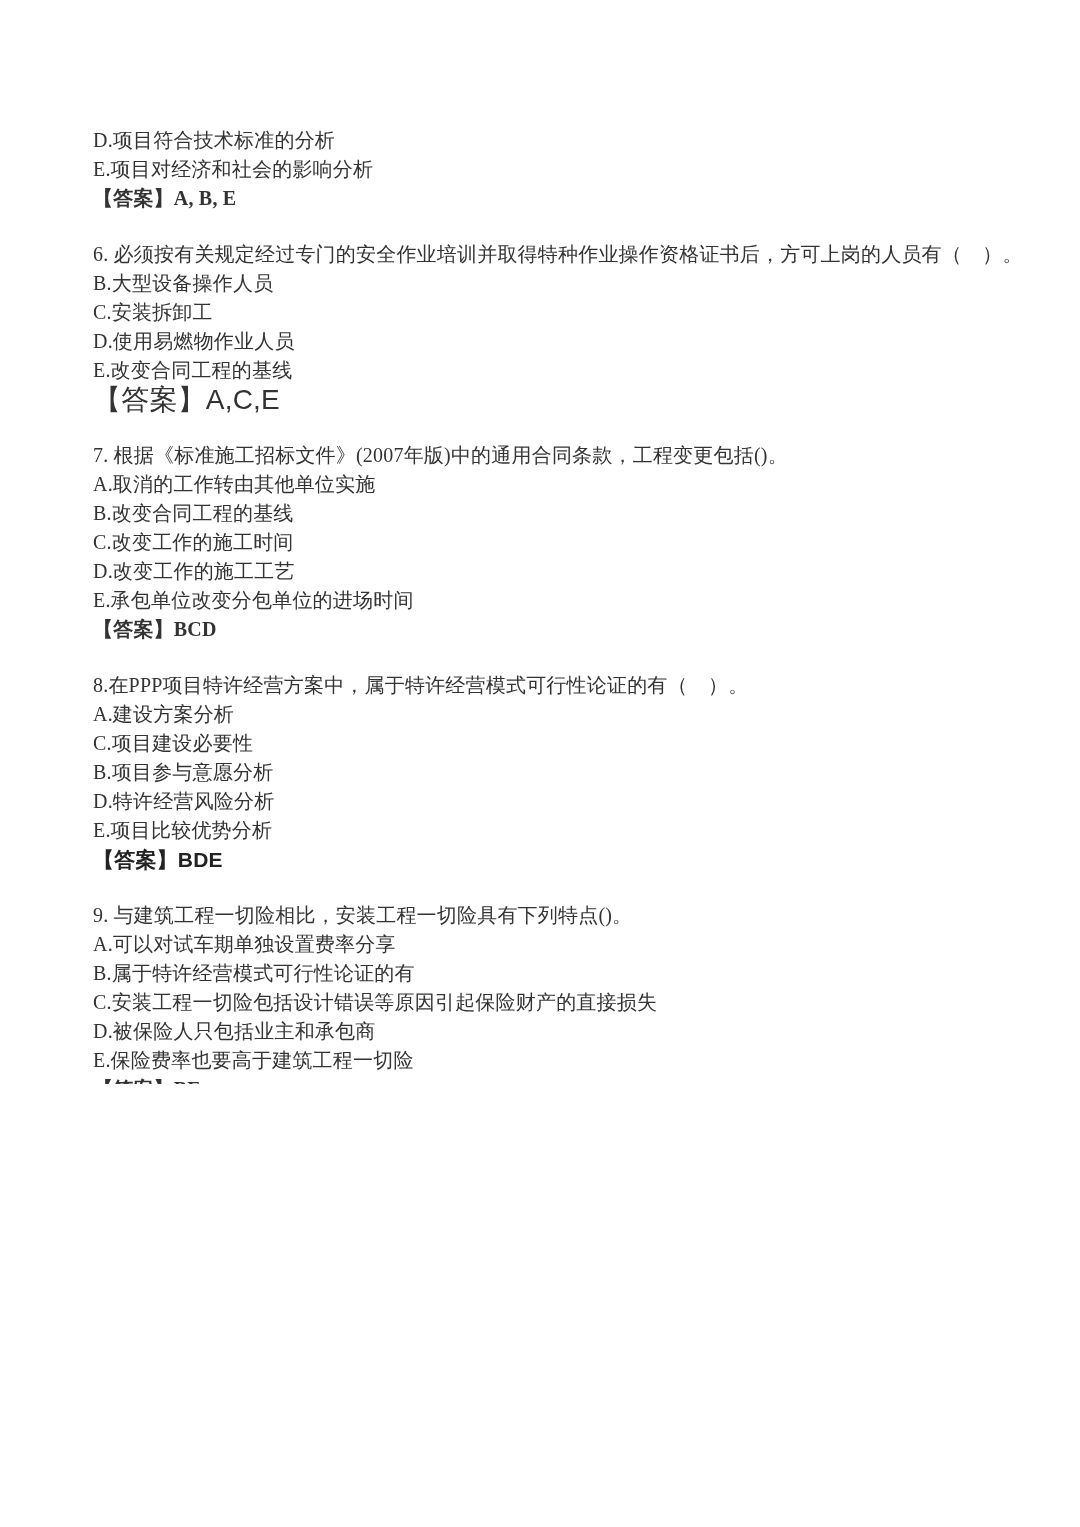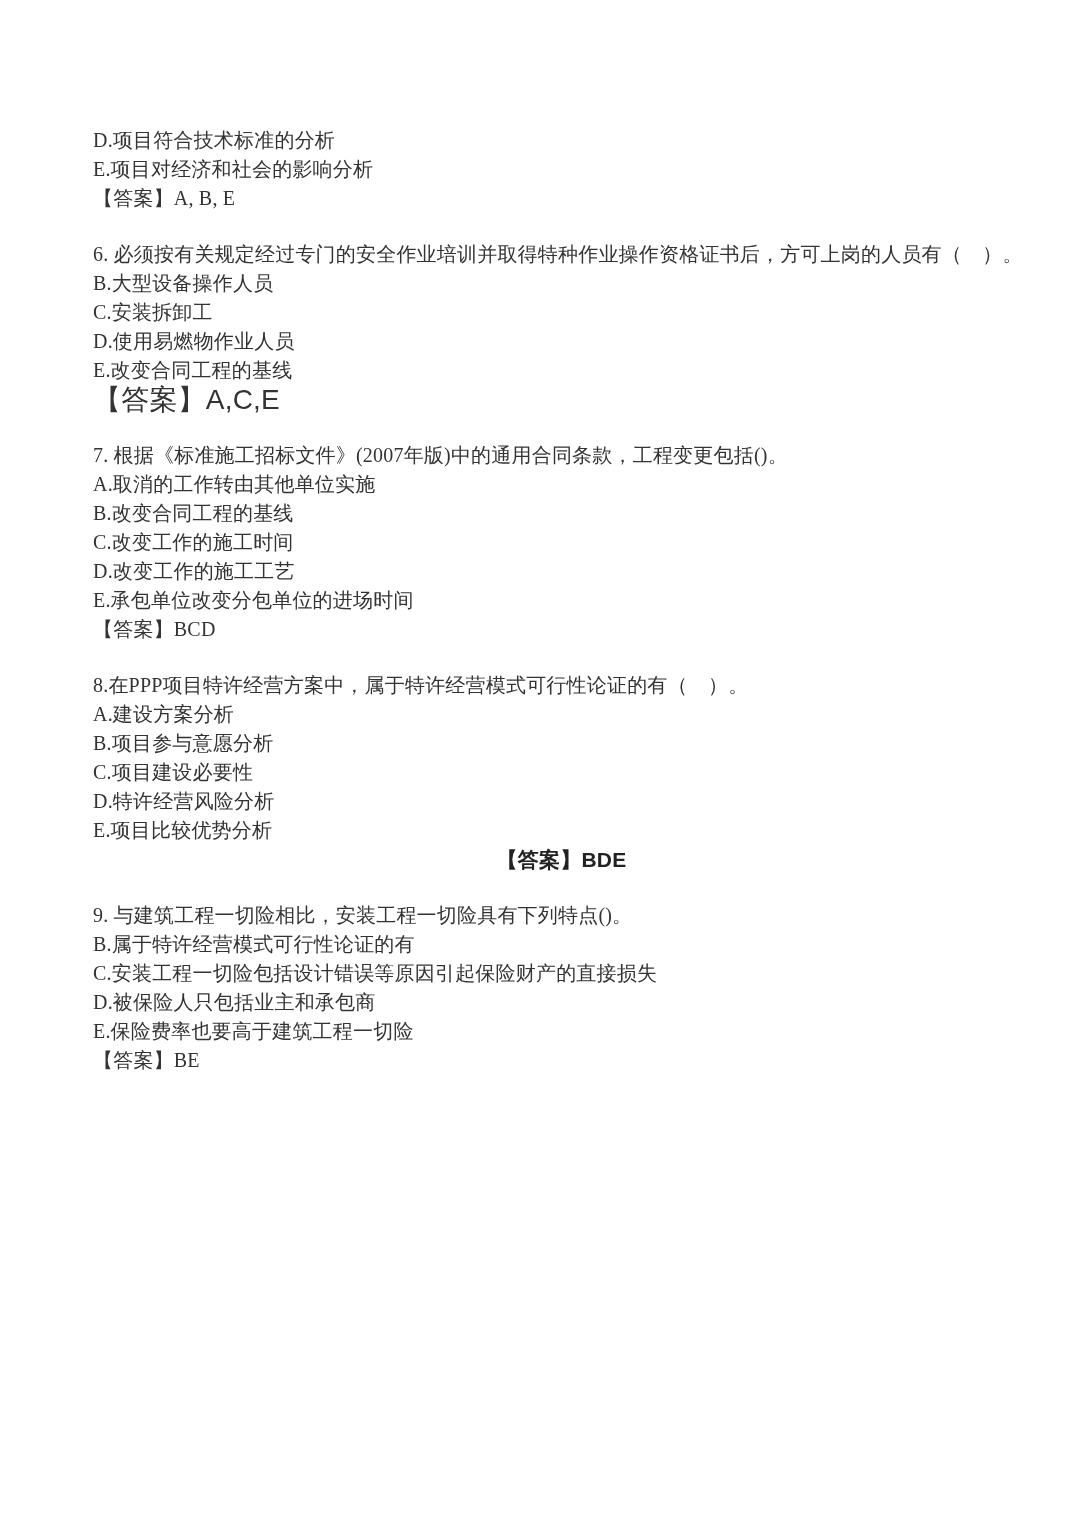--- a/index.html
+++ b/index.html
@@ -27,31 +27,31 @@
   }
   .qblock p {
     margin: 0;
     font-size: 20px;
     line-height: 29px;
     white-space: nowrap;
     letter-spacing: 0.2px;
   }
   .answer-line.serif {
     font-family: "Liberation Serif", "DejaVu Serif", serif;
+    font-weight: bold;
   }
   .answer-line.sans {
     font-family: "Liberation Sans", "DejaVu Sans", sans-serif;
     font-size: 28px;
   }
   .answer-line.sans-bold {
     font-family: "Liberation Sans", "DejaVu Sans", sans-serif;
     font-size: 21px;
     font-weight: bold;
     color: #222222;
-    text-align: center;
   }
   .page-footer {
     position: absolute;
     left: 0;
     right: 0;
     top: 1398px;
     text-align: center;
     font-size: 15px;
     color: #4c1d95;
     font-family: "Liberation Serif", "DejaVu Serif", serif;
@@ -84,29 +84,30 @@
         <p class="option">B.改变合同工程的基线</p>
         <p class="option">C.改变工作的施工时间</p>
         <p class="option">D.改变工作的施工工艺</p>
         <p class="option">E.承包单位改变分包单位的进场时间</p>
         <p class="answer-line serif"><span class="answer-label">【答案】</span><span class="answer-value">BCD</span></p>
   </section>
 
   <section class="qblock">
     <p class="stem">8.在PPP项目特许经营方案中，属于特许经营模式可行性论证的有（　）。</p>
     <p class="option">A.建设方案分析</p>
+        <p class="option">C.项目建设必要性</p>
         <p class="option">B.项目参与意愿分析</p>
-        <p class="option">C.项目建设必要性</p>
         <p class="option">D.特许经营风险分析</p>
         <p class="option">E.项目比较优势分析</p>
         <p class="answer-line sans-bold"><span class="answer-label">【答案】</span><span class="answer-value">BDE</span></p>
   </section>
 
   <section class="qblock">
     <p class="stem">9. 与建筑工程一切险相比，安装工程一切险具有下列特点()。</p>
+    <p class="option">A.可以对试车期单独设置费率分享</p>
         <p class="option">B.属于特许经营模式可行性论证的有</p>
         <p class="option">C.安装工程一切险包括设计错误等原因引起保险财产的直接损失</p>
         <p class="option">D.被保险人只包括业主和承包商</p>
         <p class="option">E.保险费率也要高于建筑工程一切险</p>
         <p class="answer-line serif"><span class="answer-label">【答案】</span><span class="answer-value">BE</span></p>
   </section>
 
 </div>
   <div class="page-footer">12</div>
 </div>

